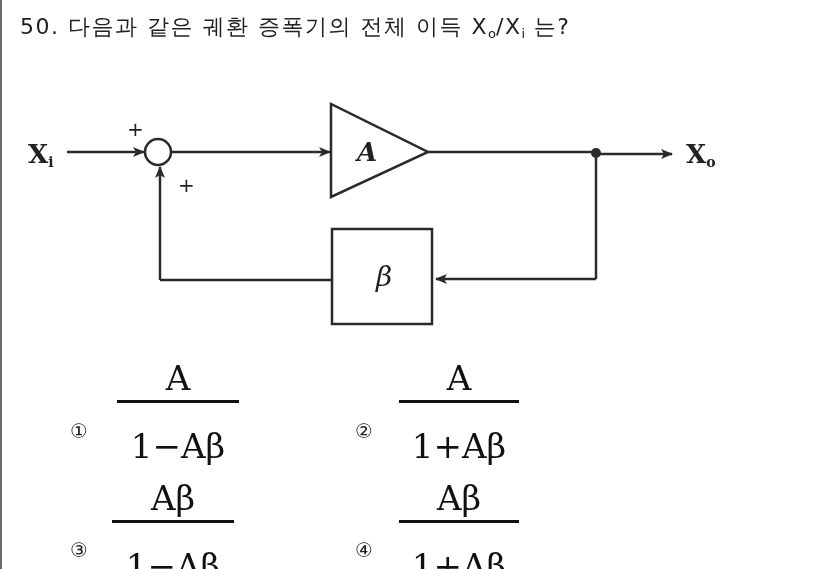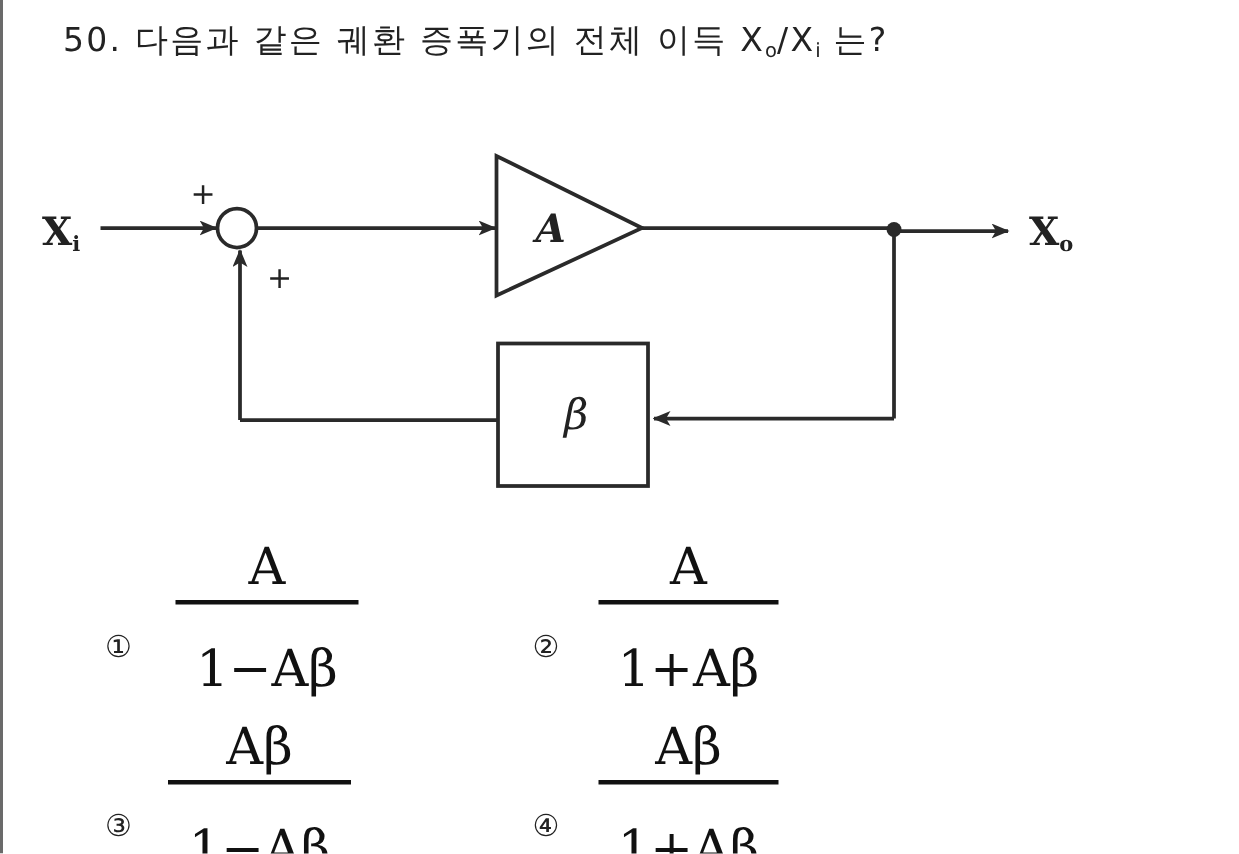--- a/index.html
+++ b/index.html
@@ -1,20 +1,20 @@
 <!DOCTYPE html>
 <html><head>
 <meta charset="utf-8">
 <style>
   html, body { margin:0; padding:0; background:#ffffff; }
   body { width:826px; height:569px; position:relative; overflow:hidden;
          font-family: "DejaVu Sans", sans-serif; color:#1a1a1a; }
   .left-border { position:absolute; left:0; top:0; width:2px; height:569px; background:#6a6a6a; }
   .question { position:absolute; left:20px; top:12px; font-size:22px; letter-spacing:1.5px;
-              font-family:"DejaVu Sans", sans-serif; color:#222; white-space:nowrap;margin-left:22px; }
+              font-family:"DejaVu Sans", sans-serif; color:#222; white-space:nowrap; }
   .question sub { font-size:13px; vertical-align:-4px; letter-spacing:0; }
   .diagram { position:absolute; left:0; top:80px; width:826px; height:260px; }
   .choice-num { position:absolute; font-size:20px; font-family:"DejaVu Sans", sans-serif; color:#222; }
   .frac { position:absolute; font-family:"DejaVu Serif", serif; color:#111; text-align:center; }
   .frac .num { font-size:34px; line-height:40px; }
   .frac .bar { height:3px; background:#111; margin:2px 0; }
   .frac .den { font-size:34px; line-height:40px; white-space:nowrap;margin-top:23px; }
 </style>
 </head>
 <body>

